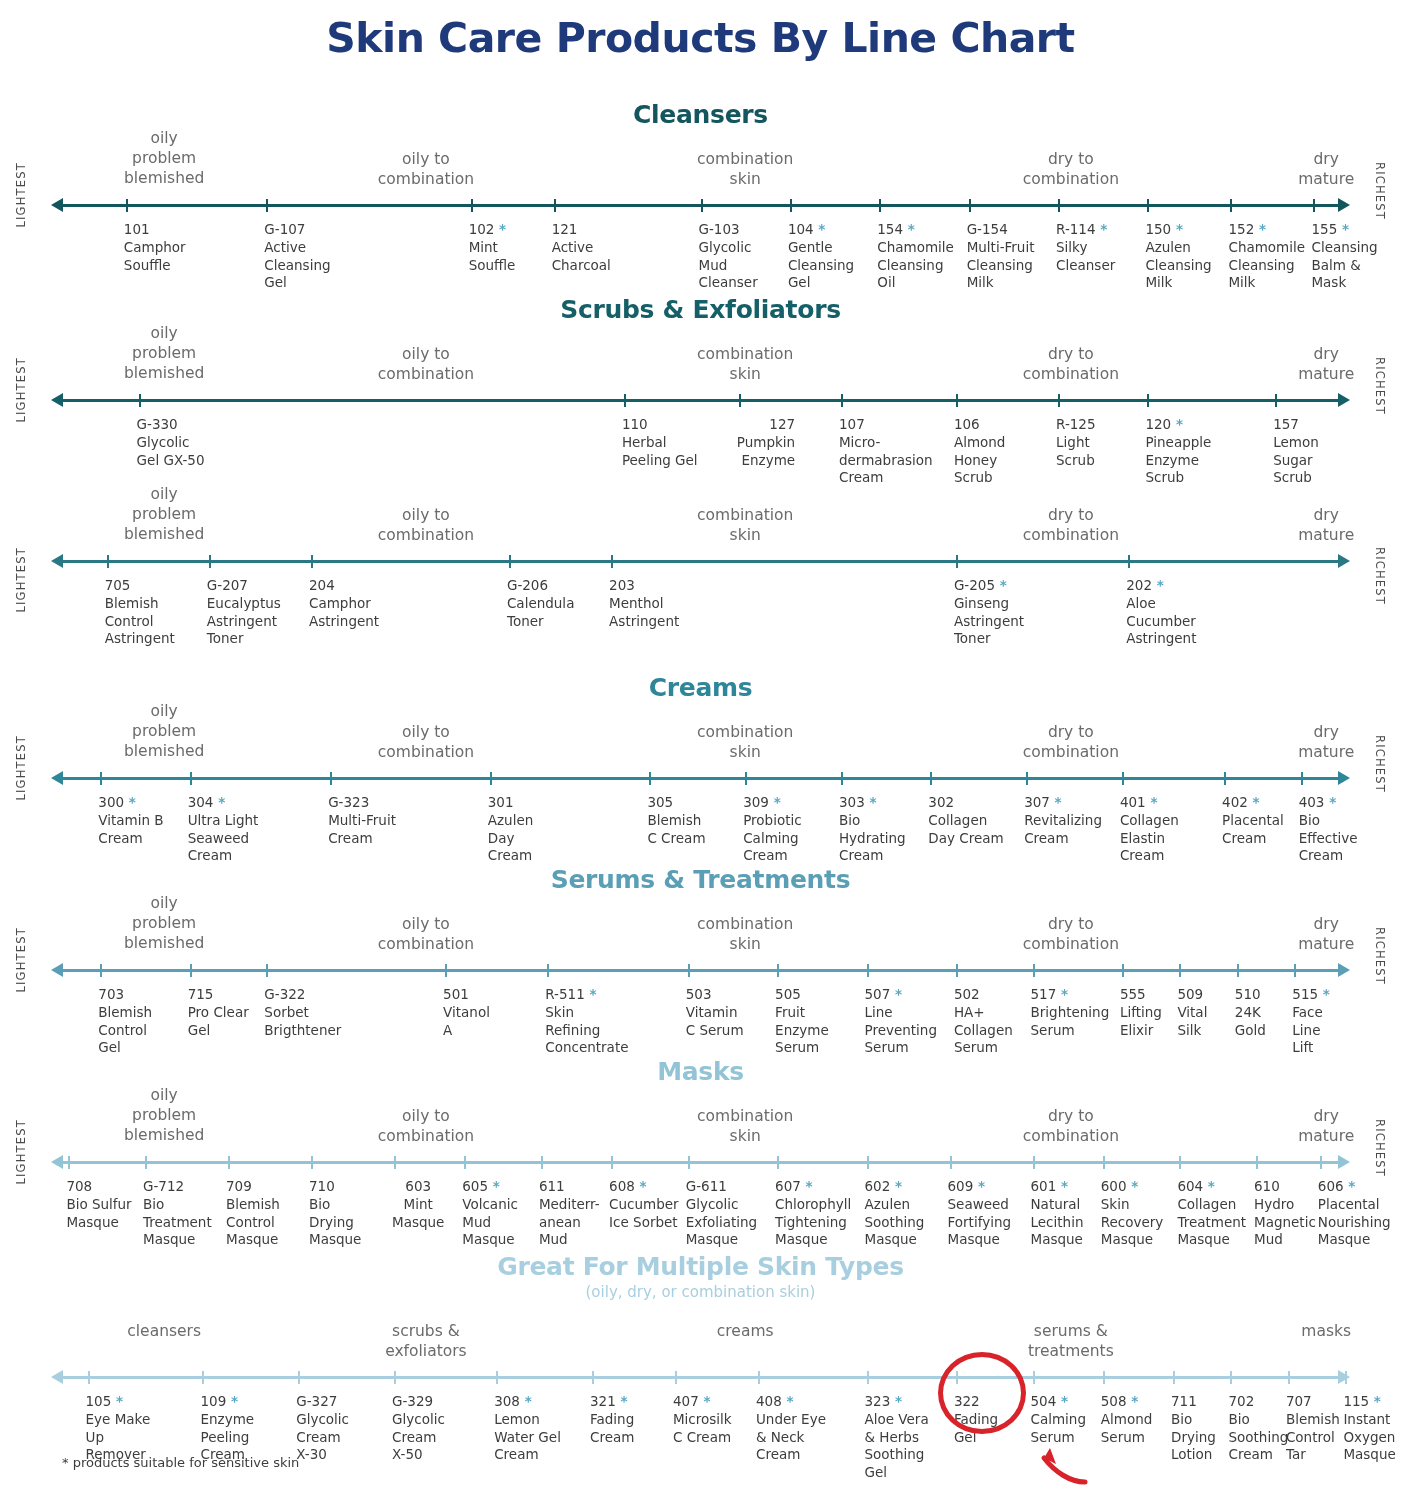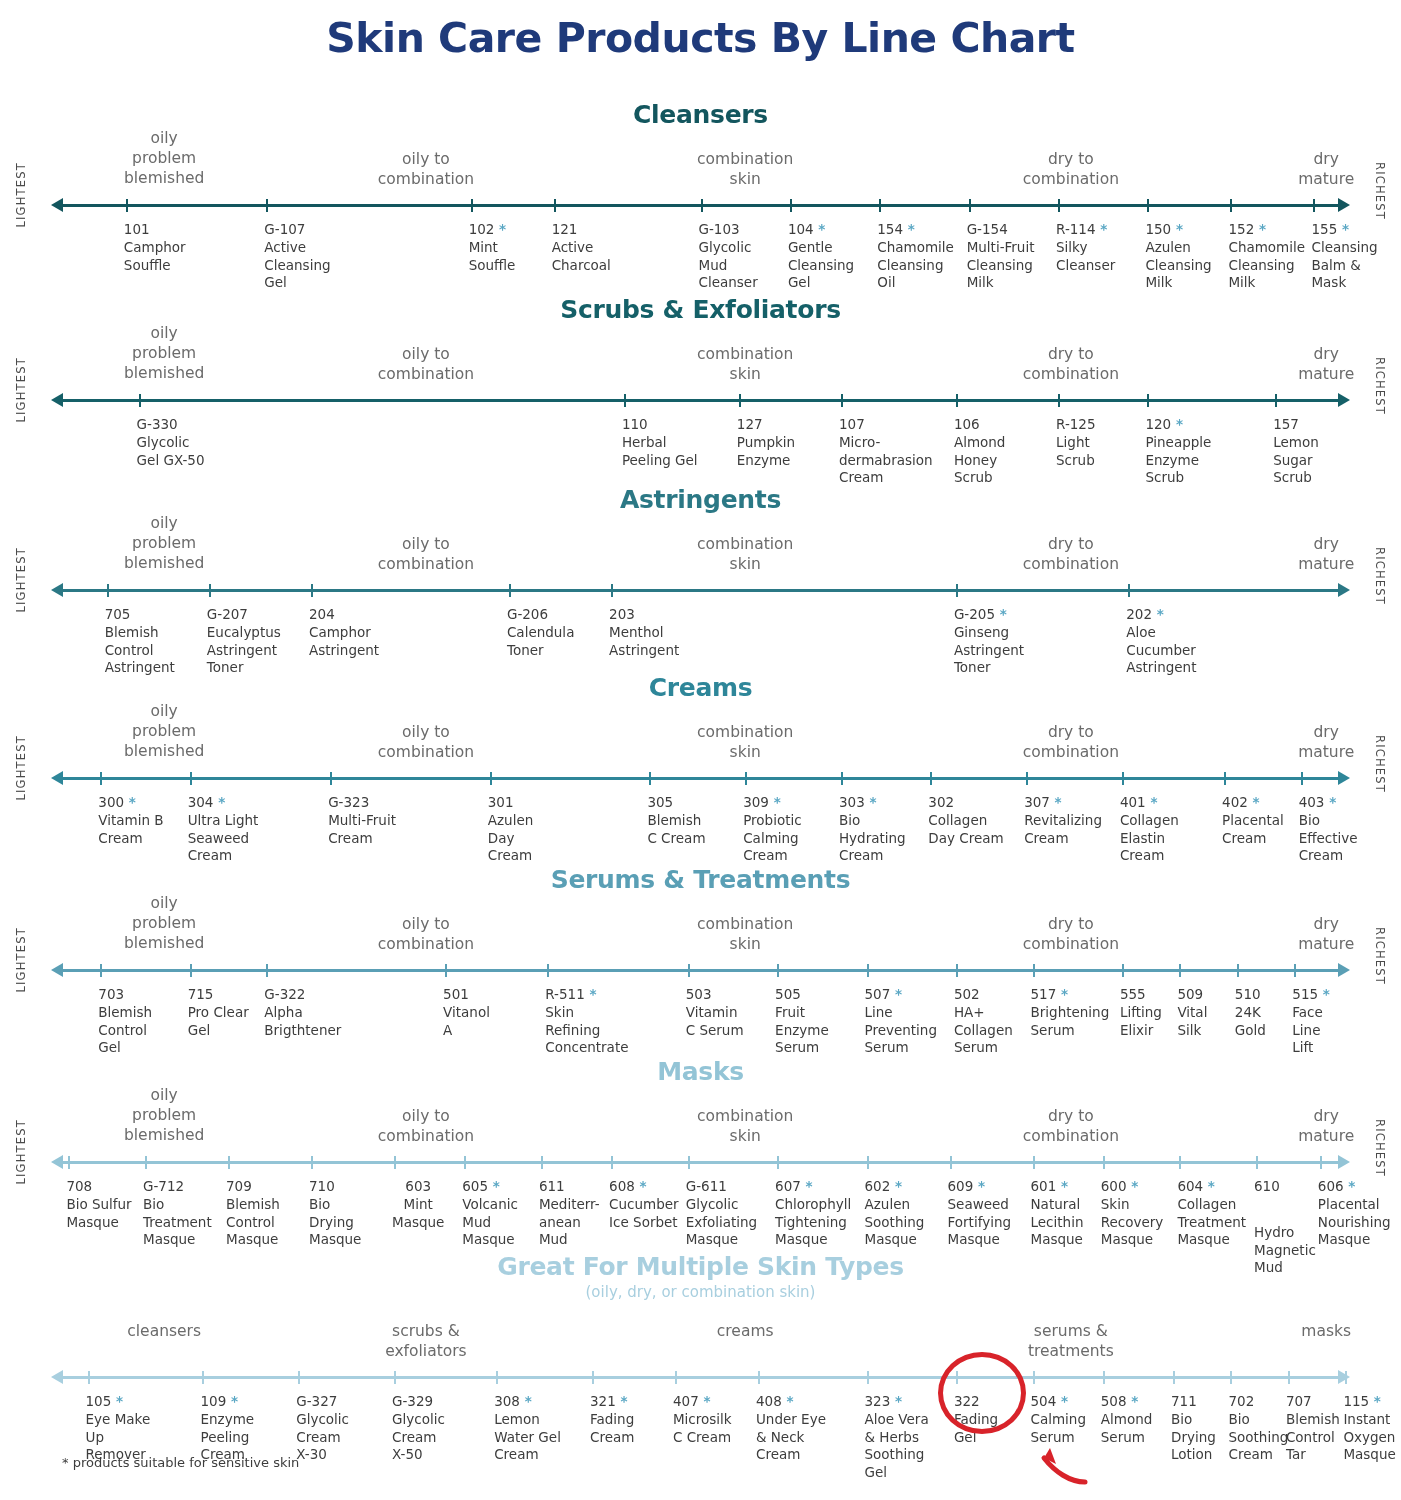--- a/index.html
+++ b/index.html
@@ -231,41 +231,40 @@
         <div class="tick" style="left: 70%; background: rgb(21, 96, 104);"></div>
         <div class="tick" style="left: 78%; background: rgb(21, 96, 104);"></div>
         <div class="tick" style="left: 85%; background: rgb(21, 96, 104);"></div>
         <div class="tick" style="left: 95%; background: rgb(21, 96, 104);"></div>
       </div>
       <div class="items" style="height: 96px;">
         <div class="item" style="left: calc(6% - 2px);"><span class="code">G-330</span><div style="white-space: pre-line;">Glycolic
 Gel GX-50</div></div>
         <div class="item" style="left: calc(44% - 2px);"><span class="code">110</span><div style="white-space: pre-line;">Herbal
 Peeling Gel</div></div>
-        <div class="item" style="left: calc(53% - 2px);"><span class="code">127</span><div style="white-space: pre-line;">Pumpkin
+        <div class="item" style="left: calc(53% - 2px); text-align: right;"><span class="code">127</span><div style="white-space: pre-line;">Pumpkin
 Enzyme</div></div>
         <div class="item" style="left: calc(61% - 2px);"><span class="code">107</span><div style="white-space: pre-line;">Micro-
 dermabrasion
 Cream</div></div>
         <div class="item" style="left: calc(70% - 2px);"><span class="code">106</span><div style="white-space: pre-line;">Almond
 Honey
 Scrub</div></div>
         <div class="item" style="left: calc(78% - 2px);"><span class="code">R-125</span><div style="white-space: pre-line;">Light
 Scrub</div></div>
         <div class="item" style="left: calc(85% - 2px);"><span class="code">120</span><span class="star"> *</span><div style="white-space: pre-line;">Pineapple
 Enzyme
 Scrub</div></div>
         <div class="item" style="left: calc(95% - 2px);"><span class="code">157</span><div style="white-space: pre-line;">Lemon
 Sugar Scrub</div></div>
       </div>
       <div class="edge-label edge-left" style="top: 62px;">LIGHTEST</div>
       <div class="edge-label edge-right" style="top: 62px;">RICHEST</div>
     </div>
     <div class="section" style="position: absolute; left: 0px; right: 0px; top: 485px;">
-      <div class="section-title" style="color: rgb(43, 120, 133);">Astringents</div>
       <div class="labels-top">
         <div class="lab-top" style="left: 8%; top: 0px;">oily
 problem
 blemished</div>
         <div class="lab-top" style="left: 28.5%; top: 21px;">oily to
 combination</div>
         <div class="lab-top" style="left: 53.5%; top: 21px;">combination
 skin</div>
         <div class="lab-top" style="left: 79%; top: 21px;">dry to
 combination</div>
@@ -407,21 +406,21 @@
         <div class="tick" style="left: 87.5%; background: rgb(90, 159, 181);"></div>
         <div class="tick" style="left: 92%; background: rgb(90, 159, 181);"></div>
         <div class="tick" style="left: 96.5%; background: rgb(90, 159, 181);"></div>
       </div>
       <div class="items" style="height: 96px;">
         <div class="item" style="left: calc(3% - 2px);"><span class="code">703</span><div style="white-space: pre-line;">Blemish
 Control
 Gel</div></div>
         <div class="item" style="left: calc(10% - 2px);"><span class="code">715</span><div style="white-space: pre-line;">Pro Clear
 Gel</div></div>
-        <div class="item" style="left: calc(16% - 2px);"><span class="code">G-322</span><div style="white-space: pre-line;">Alpha
+        <div class="item" style="left: calc(16% - 2px);"><span class="code">G-322</span><div style="white-space: pre-line;">Sorbet
 Brigthtener</div></div>
         <div class="item" style="left: calc(30% - 2px);"><span class="code">501</span><div style="white-space: pre-line;">Vitanol
 A</div></div>
         <div class="item" style="left: calc(38% - 2px);"><span class="code">R-511</span><span class="star"> *</span><div style="white-space: pre-line;">Skin
 Refining
 Concentrate</div></div>
         <div class="item" style="left: calc(49% - 2px);"><span class="code">503</span><div style="white-space: pre-line;">Vitamin
 C Serum</div></div>
         <div class="item" style="left: calc(56% - 2px);"><span class="code">505</span><div style="white-space: pre-line;">Fruit
 Enzyme
@@ -519,21 +518,21 @@
 Masque</div></div>
         <div class="item" style="left: calc(76% - 2px);"><span class="code">601</span><span class="star"> *</span><div style="white-space: pre-line;">Natural
 Lecithin
 Masque</div></div>
         <div class="item" style="left: calc(81.5% - 2px);"><span class="code">600</span><span class="star"> *</span><div style="white-space: pre-line;">Skin
 Recovery
 Masque</div></div>
         <div class="item" style="left: calc(87.5% - 2px);"><span class="code">604</span><span class="star"> *</span><div style="white-space: pre-line;">Collagen
 Treatment
 Masque</div></div>
-        <div class="item" style="left: calc(93.5% - 2px);"><span class="code">610</span><div style="white-space: pre-line; margin-top: 28px;">Hydro
+        <div class="item" style="left: calc(93.5% - 2px);"><span class="code">610</span><div style="white-space: pre-line;">Hydro
 Magnetic
 Mud</div></div>
         <div class="item" style="left: calc(98.5% - 2px);"><span class="code">606</span><span class="star"> *</span><div style="white-space: pre-line;">Placental
 Nourishing
 Masque</div></div>
       </div>
       <div class="edge-label edge-left" style="top: 62px;">LIGHTEST</div>
       <div class="edge-label edge-right" style="top: 62px;">RICHEST</div>
     </div>
     <div class="section" style="position: absolute; left: 0px; right: 0px; top: 1252px;">

